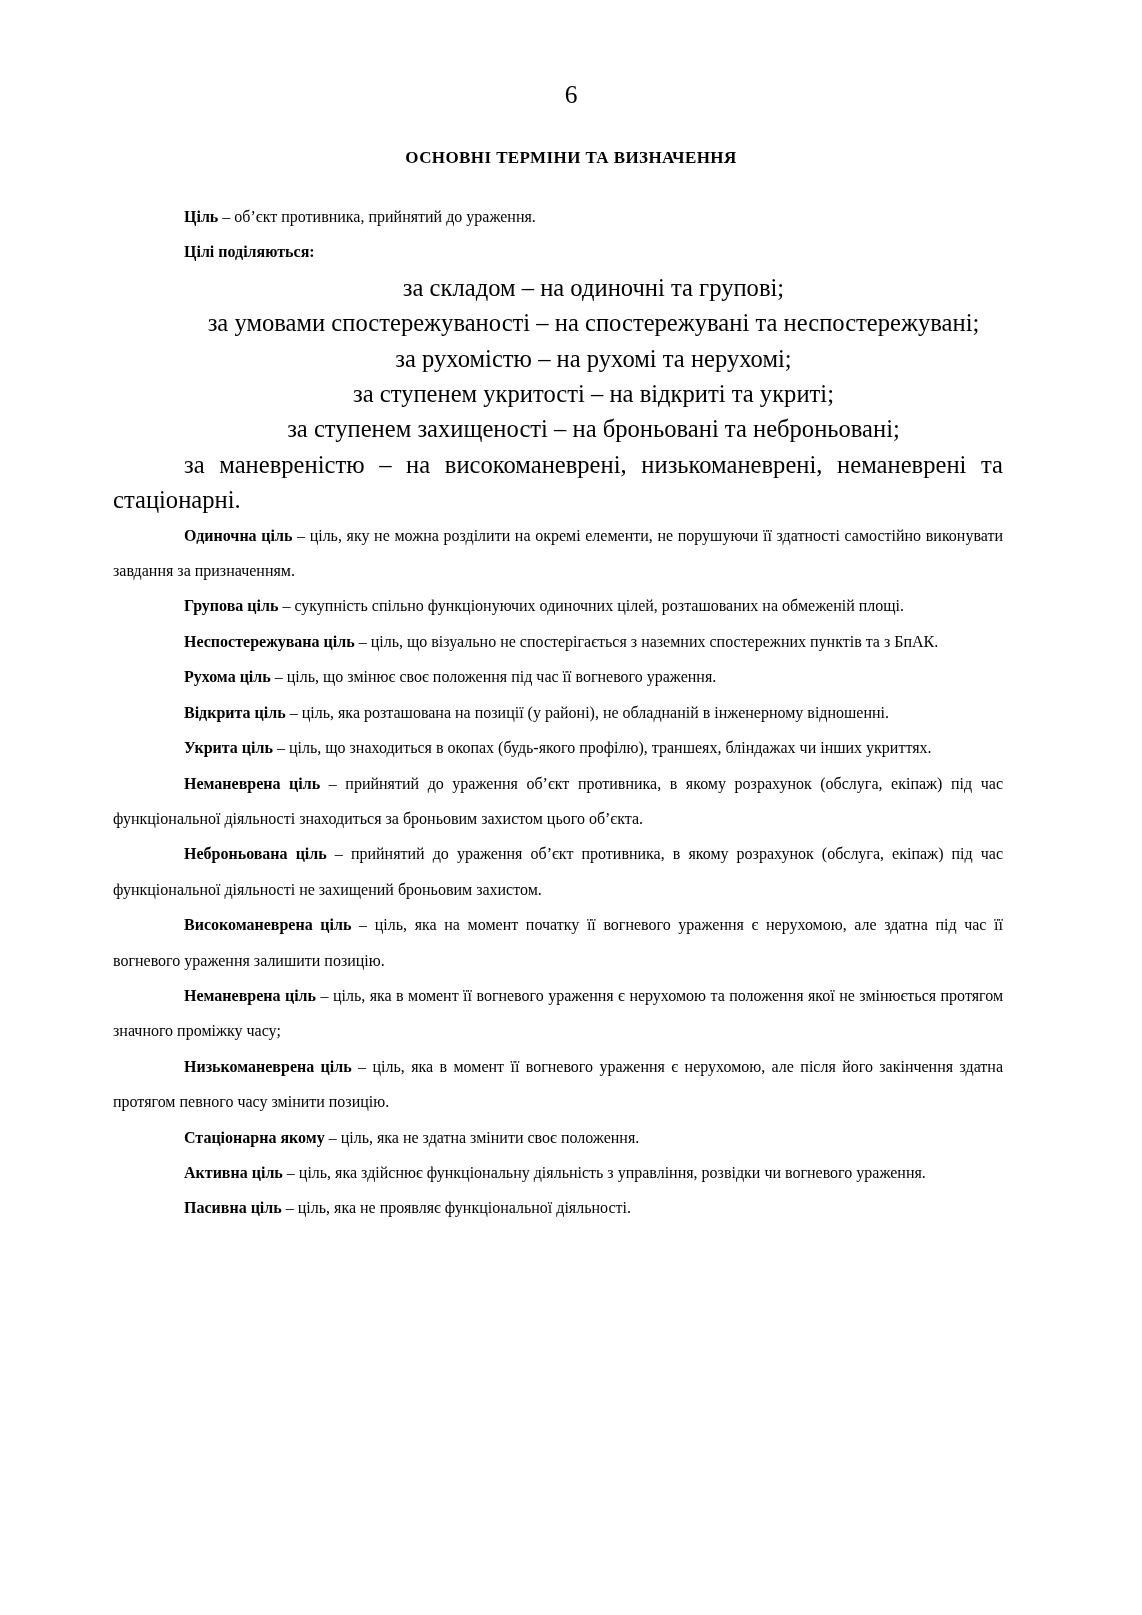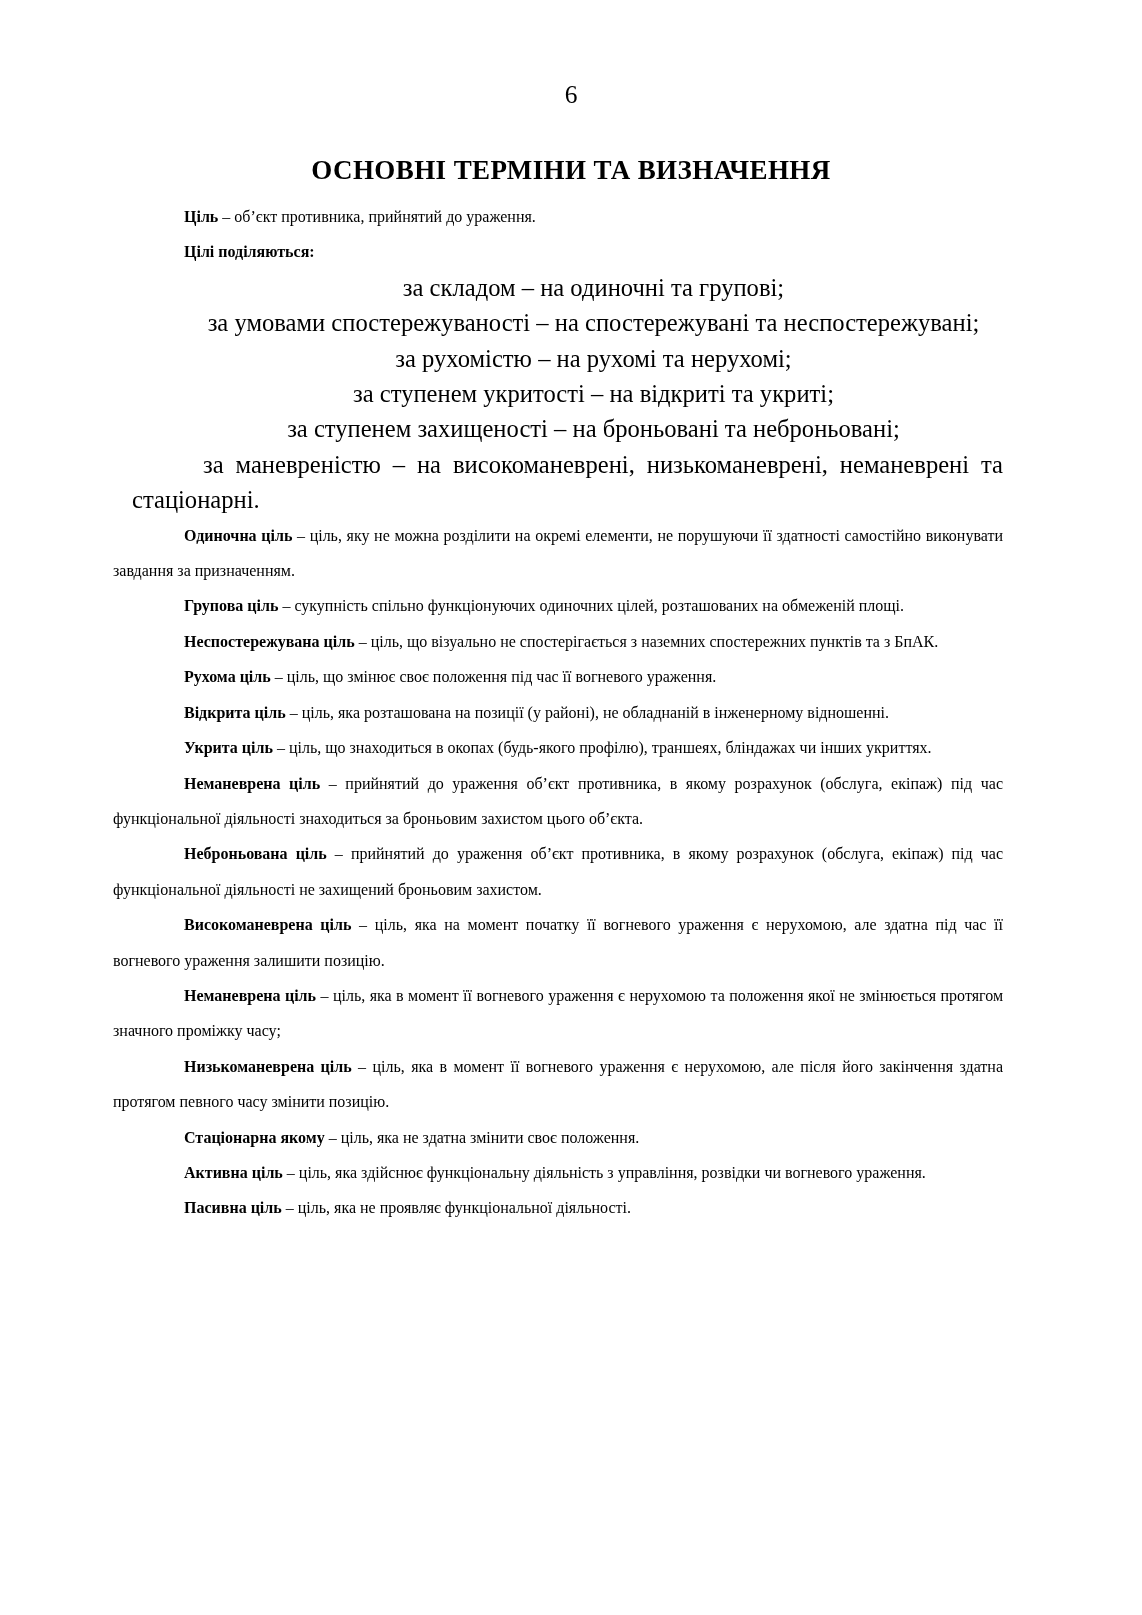--- a/index.html
+++ b/index.html
@@ -29,21 +29,21 @@
     text-align: center;
     font-size: 25.5px;
     line-height: 1;
   }
   .doc-title {
     position: absolute;
     top: 138px;
     left: 0;
     width: 1142px;
     text-align: center;
-    font-size: 27px;
+    font-size: 17px;
     font-weight: bold;
     letter-spacing: 0.4px;
     line-height: 1.1;
   }
   .content {
     position: absolute;
     top: 199px;
     left: 113px;
     width: 890px;
   }
@@ -58,21 +58,20 @@
   
   p.listline {
     margin: 0;
     font-size: 24.6px;
     line-height: 35.4px;
     text-align: center;
     text-indent: 71px;
   }
   p.listline.justified {
     text-align: justify;
-    margin-left: 19px;
   }
   p.para:last-child,
   p.listline:last-child {
     margin-bottom: 0;
   }
   .term {
     font-weight: bold;
   }
 </style>
 </head>

